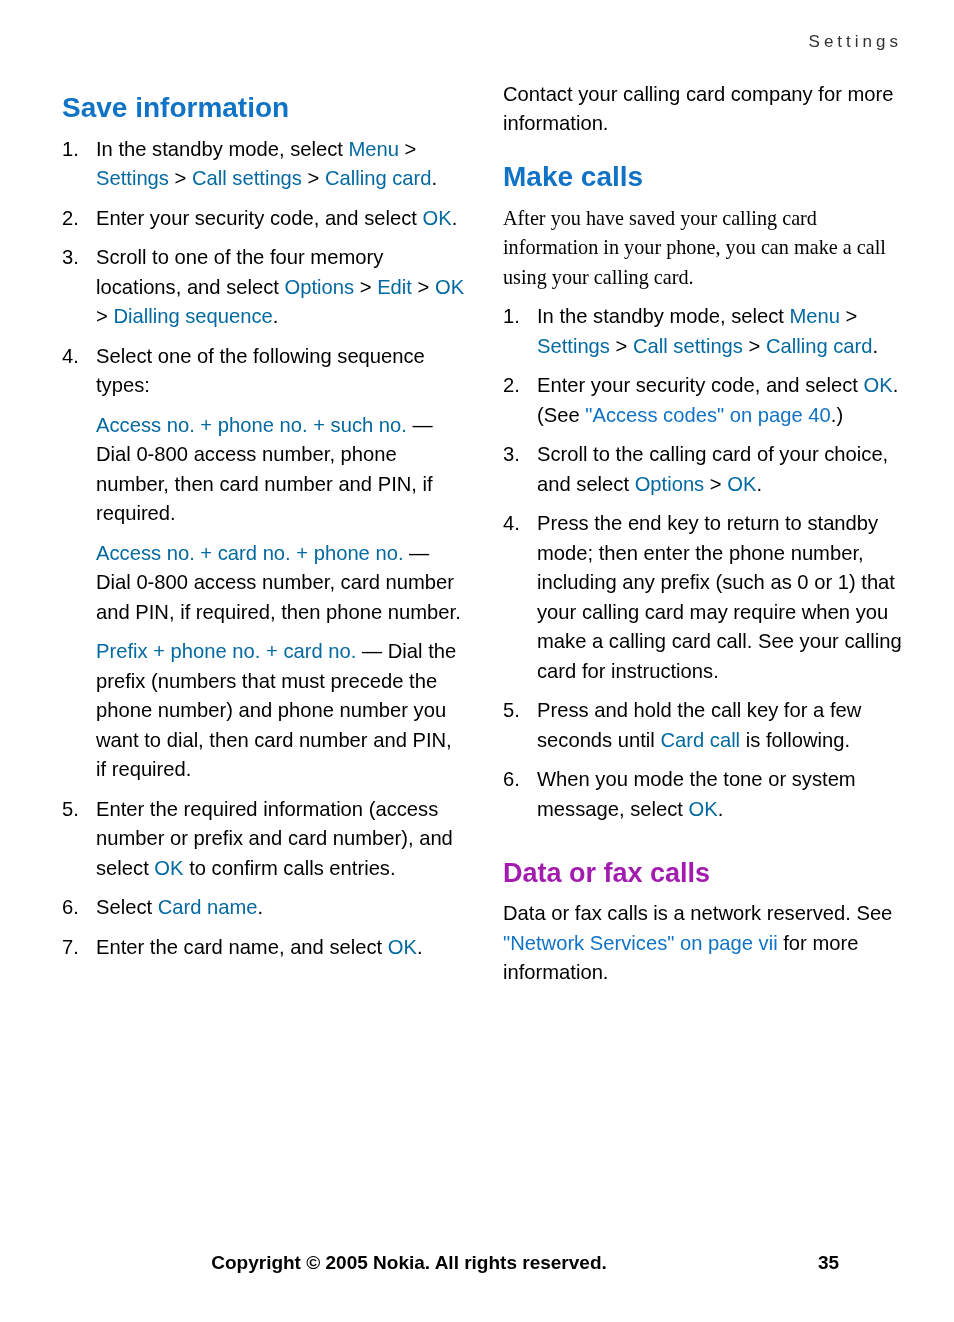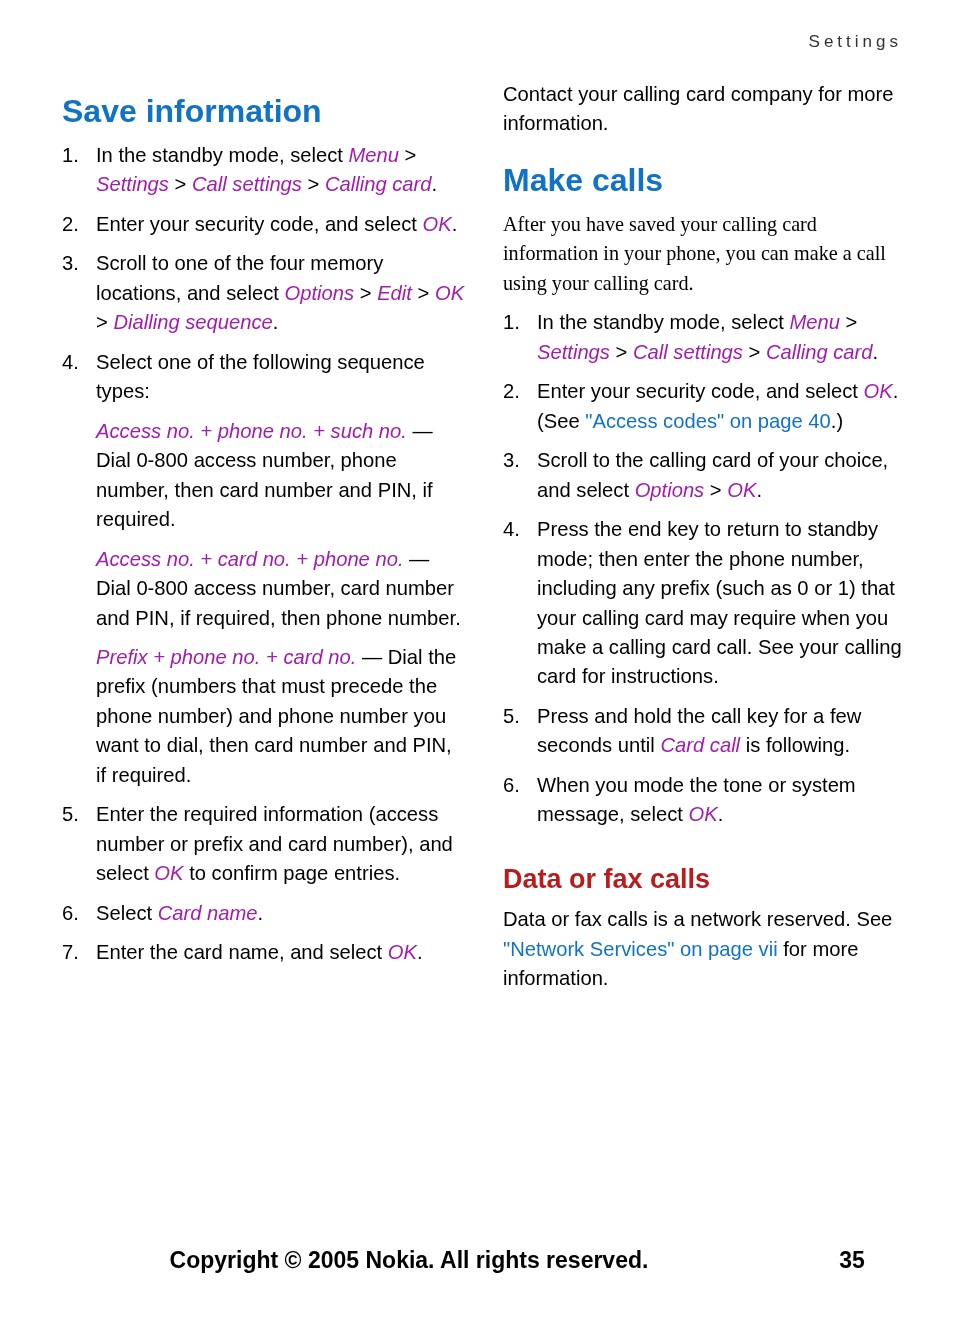--- a/index.html
+++ b/index.html
@@ -20,42 +20,42 @@
     letter-spacing: 4px;
     color: #333;
     margin-bottom: 28px;
     padding-right: 6px;
   }
   .cols {
     display: flex;
     gap: 36px;
   }
   .col { flex: 1; font-size: 20.2px; line-height: 1.46; color: #000; }
-  .h3 { color: #1073c6; font-weight: bold; font-size: 32px; margin-bottom: 6px; margin-top: 8px; }
-  .h2 { color: #b91c1c; font-weight: bold; font-size: 27px; margin-bottom: 6px; margin-top: 30px; }
+  .h3 { color: #1073c6; font-weight: bold; font-size: 28px; margin-bottom: 6px; margin-top: 8px; }
+  .h2 { color: #a21caf; font-weight: bold; font-size: 27px; margin-bottom: 6px; margin-top: 30px; }
   ol { list-style: none; margin-left: 0; }
   li { position: relative; padding-left: 34px; margin-bottom: 10px; }
   li .num { position: absolute; left: 0; top: 0; }
-  .green { color: #a21caf; font-style: italic; }
+  .green { color: #0369a1; }
   .bluelink { color: #1073c6; }
   .sub { padding-left: 34px; margin-bottom: 10px; }
   .footer {
     position: absolute;
     bottom: 48px;
     left: 0;
     width: 954px;
     display: flex;
     justify-content: space-between;
     align-items: center;
     padding: 0 68px 0 0;
-    font-size: 23px;
+    font-size: 19px;
     font-weight: bold;
   }
   .footer .copy { flex: 1; text-align: center; }
-  .footer .pg { width: 68px; text-align: center; font-weight: bold; }
+  .footer .pg { width: 68px; text-align: left; font-weight: bold; }
 </style>
 </head>
 <body>
 
 <div class="page">
   <div class="header">Settings</div>
   <div class="cols">
 
     <div class="col">
       <div class="h3">Save information</div>
@@ -82,21 +82,21 @@
       </div>
       <div class="sub">
         <span class="green">Access no. + card no. + phone no.</span><span> — Dial 0-800 access number, card number and PIN, if required, then phone number.</span>
       </div>
       <div class="sub">
         <span class="green">Prefix + phone no. + card no.</span><span> — Dial the prefix (numbers that must precede the phone number) and phone number you want to dial, then card number and PIN, if required.</span>
       </div>
       <ol>
         <li>
           <span class="num">5.</span>
-          <span>Enter the required information (access number or prefix and card number), and select </span><span class="green">OK</span><span> to confirm page entries.</span>
+          <span>Enter the required information (access number or prefix and card number), and select </span><span class="green">OK</span><span> to confirm calls entries.</span>
         </li>
         <li>
           <span class="num">6.</span>
           <span>Select </span><span class="green">Card name</span><span>.</span>
         </li>
         <li>
           <span class="num">7.</span>
           <span>Enter the card name, and select </span><span class="green">OK</span><span>.</span>
         </li>
       </ol>

